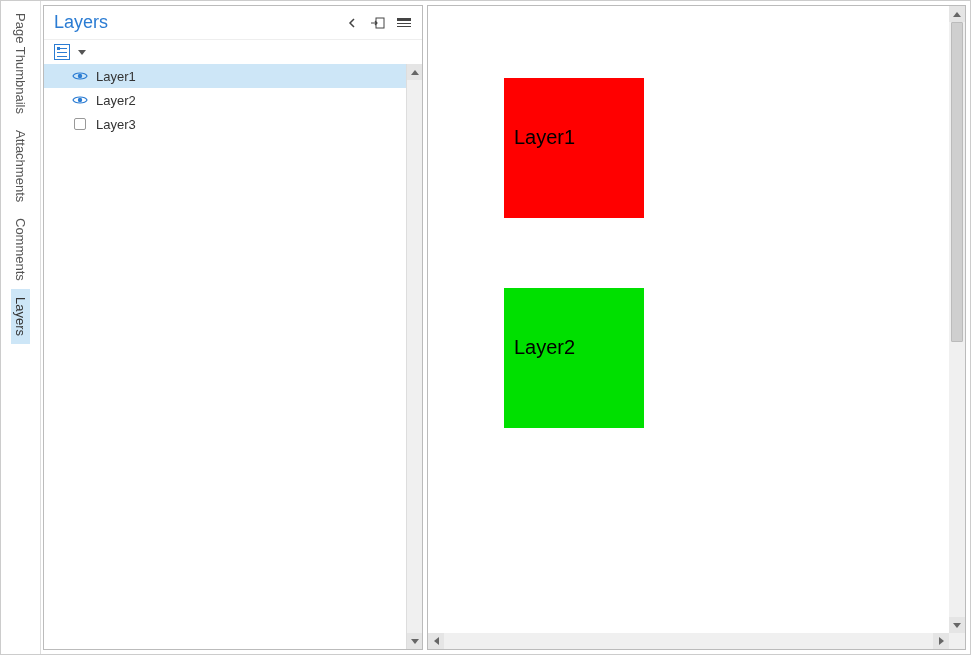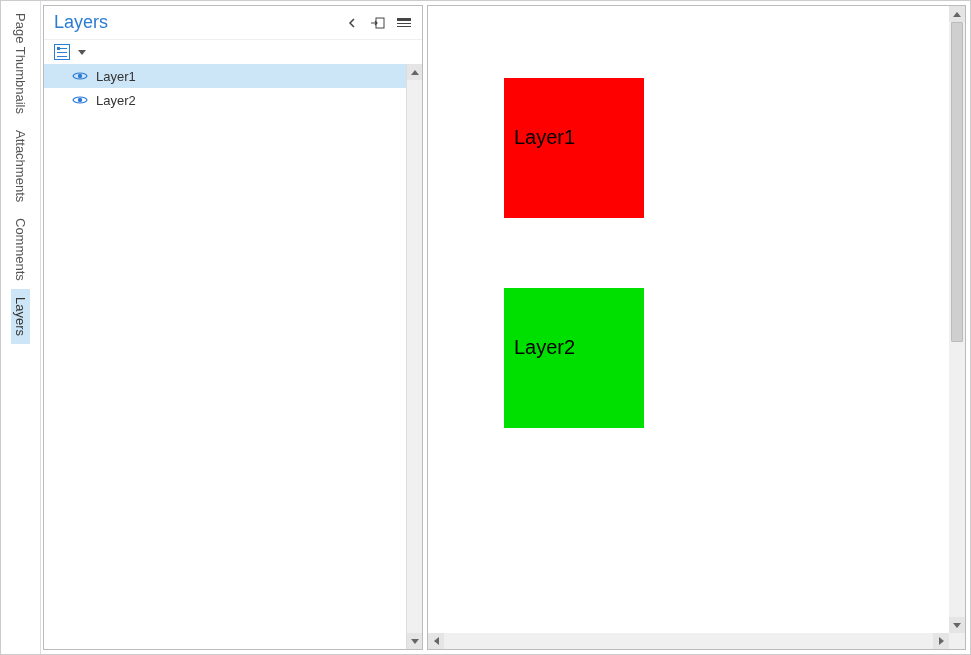--- a/index.html
+++ b/index.html
@@ -312,20 +312,26 @@
         </div>
         <div class="layer-row">
           <span class="eye-icon">
             <svg width="16" height="16" viewBox="0 0 16 16">
                 <path d="M1 8 C3 4 13 4 15 8 C13 12 3 12 1 8 Z" stroke="#2b7cd3" stroke-width="1.2" fill="none"></path>
                 <circle cx="8" cy="8" r="2.2" fill="#2b7cd3"></circle>
               </svg>
           </span>
           <span class="layer-name">Layer2</span>
         </div>
+        <div class="layer-row">
+          <span class="eye-icon">
+            <span class="box-icon"></span>
+          </span>
+          <span class="layer-name">Layer3</span>
+        </div>
       </div>
       <div class="panel-scrollbar">
         <div class="sb-btn">
             <div class="arrow-up"></div>
           </div>
         <div class="sb-track"></div>
         <div class="sb-btn">
             <div class="arrow-dn"></div>
           </div>
       </div>

